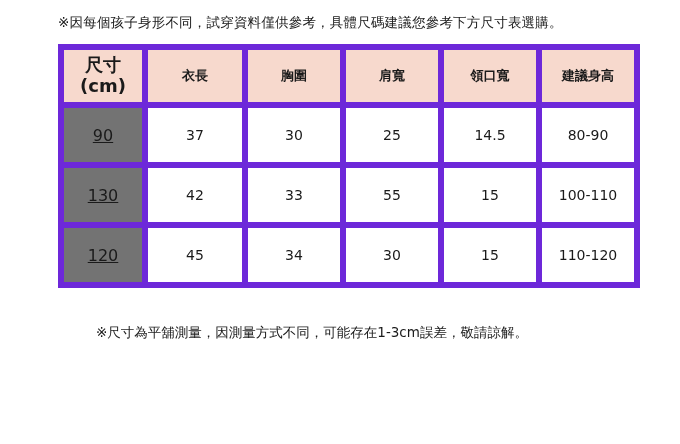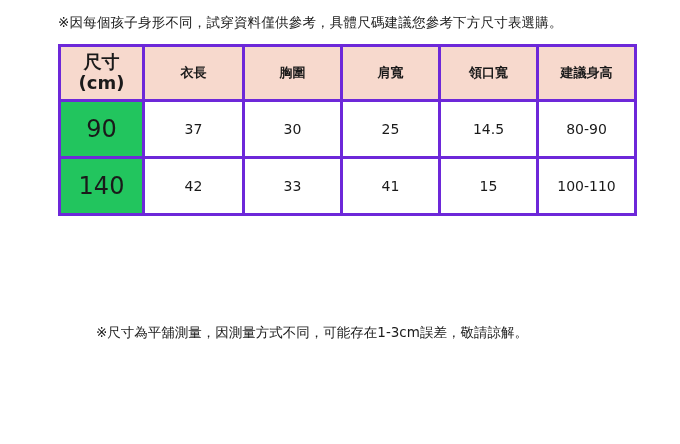--- a/index.html
+++ b/index.html
@@ -31,21 +31,21 @@
   }
   .size-table {
     position: absolute;
     left: 58px;
     top: 44px;
     width: 576px;
     border-collapse: collapse;
     table-layout: fixed;
   }
   .size-table td {
-    border: 3px solid #6d28d9;
+    border: 6px solid #6d28d9;
     text-align: center;
     vertical-align: middle;
     font-size: 19px;
     padding: 0;
     margin-left: 29px;
   }
   .size-table thead td {
     background: #f7d9cd;
     font-weight: bold;
     height: 52px;
@@ -54,22 +54,23 @@
   }
   .size-table thead td.hdr-size {
     font-size: 18px;
   }
   .size-table tbody td {
     height: 54px;
     background: #ffffff;
     font-size: 14px;
   }
   .size-table tbody td.rowhead {
-    background: #22c55e;
-    font-size: 24px;
+    background: #737373;
+    font-size: 16px;
+    text-decoration: underline;
   }
   .col-size   { width: 84px; }
   .col-a      { width: 100px; }
   .col-b      { width: 98px; }
   .col-c      { width: 98px; }
   .col-d      { width: 98px; }
   .col-e      { width: 98px; }
 
   .notes {
     position: absolute;
@@ -121,26 +122,34 @@
     <tbody>
       <tr>
         <td class="rowhead">90</td>
         <td>37</td>
         <td>30</td>
         <td>25</td>
         <td>14.5</td>
         <td>80-90</td>
       </tr>
       <tr>
-        <td class="rowhead">140</td>
+        <td class="rowhead">130</td>
         <td>42</td>
         <td>33</td>
-        <td>41</td>
+        <td>55</td>
         <td>15</td>
         <td>100-110</td>
+      </tr>
+      <tr>
+        <td class="rowhead">120</td>
+        <td>45</td>
+        <td>34</td>
+        <td>30</td>
+        <td>15</td>
+        <td>110-120</td>
       </tr>
     </tbody>
   </table>
 
   <div class="notes">
     <div class="line">※尺寸為平舖測量，因測量方式不同，可能存在1-3cm誤差，敬請諒解。</div>
     <div>
     </div>
   </div>
 

